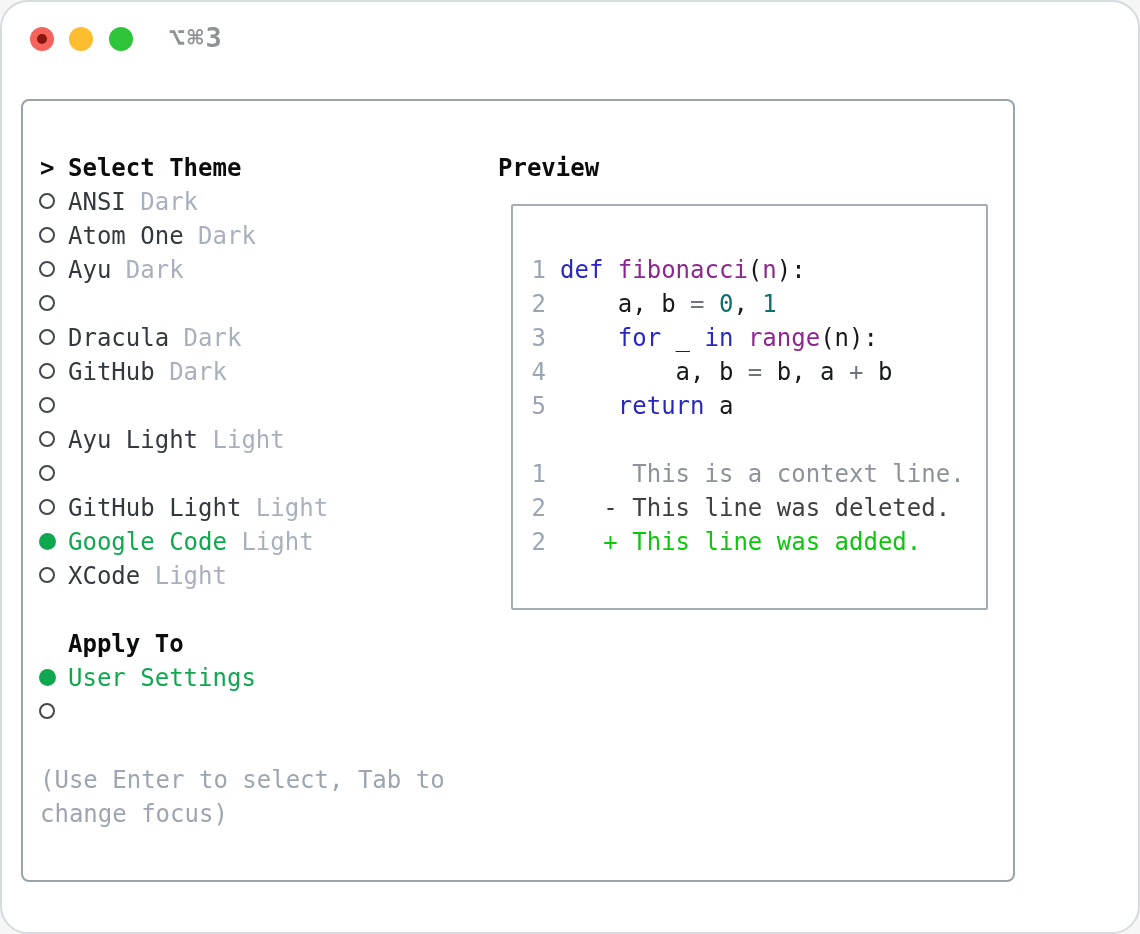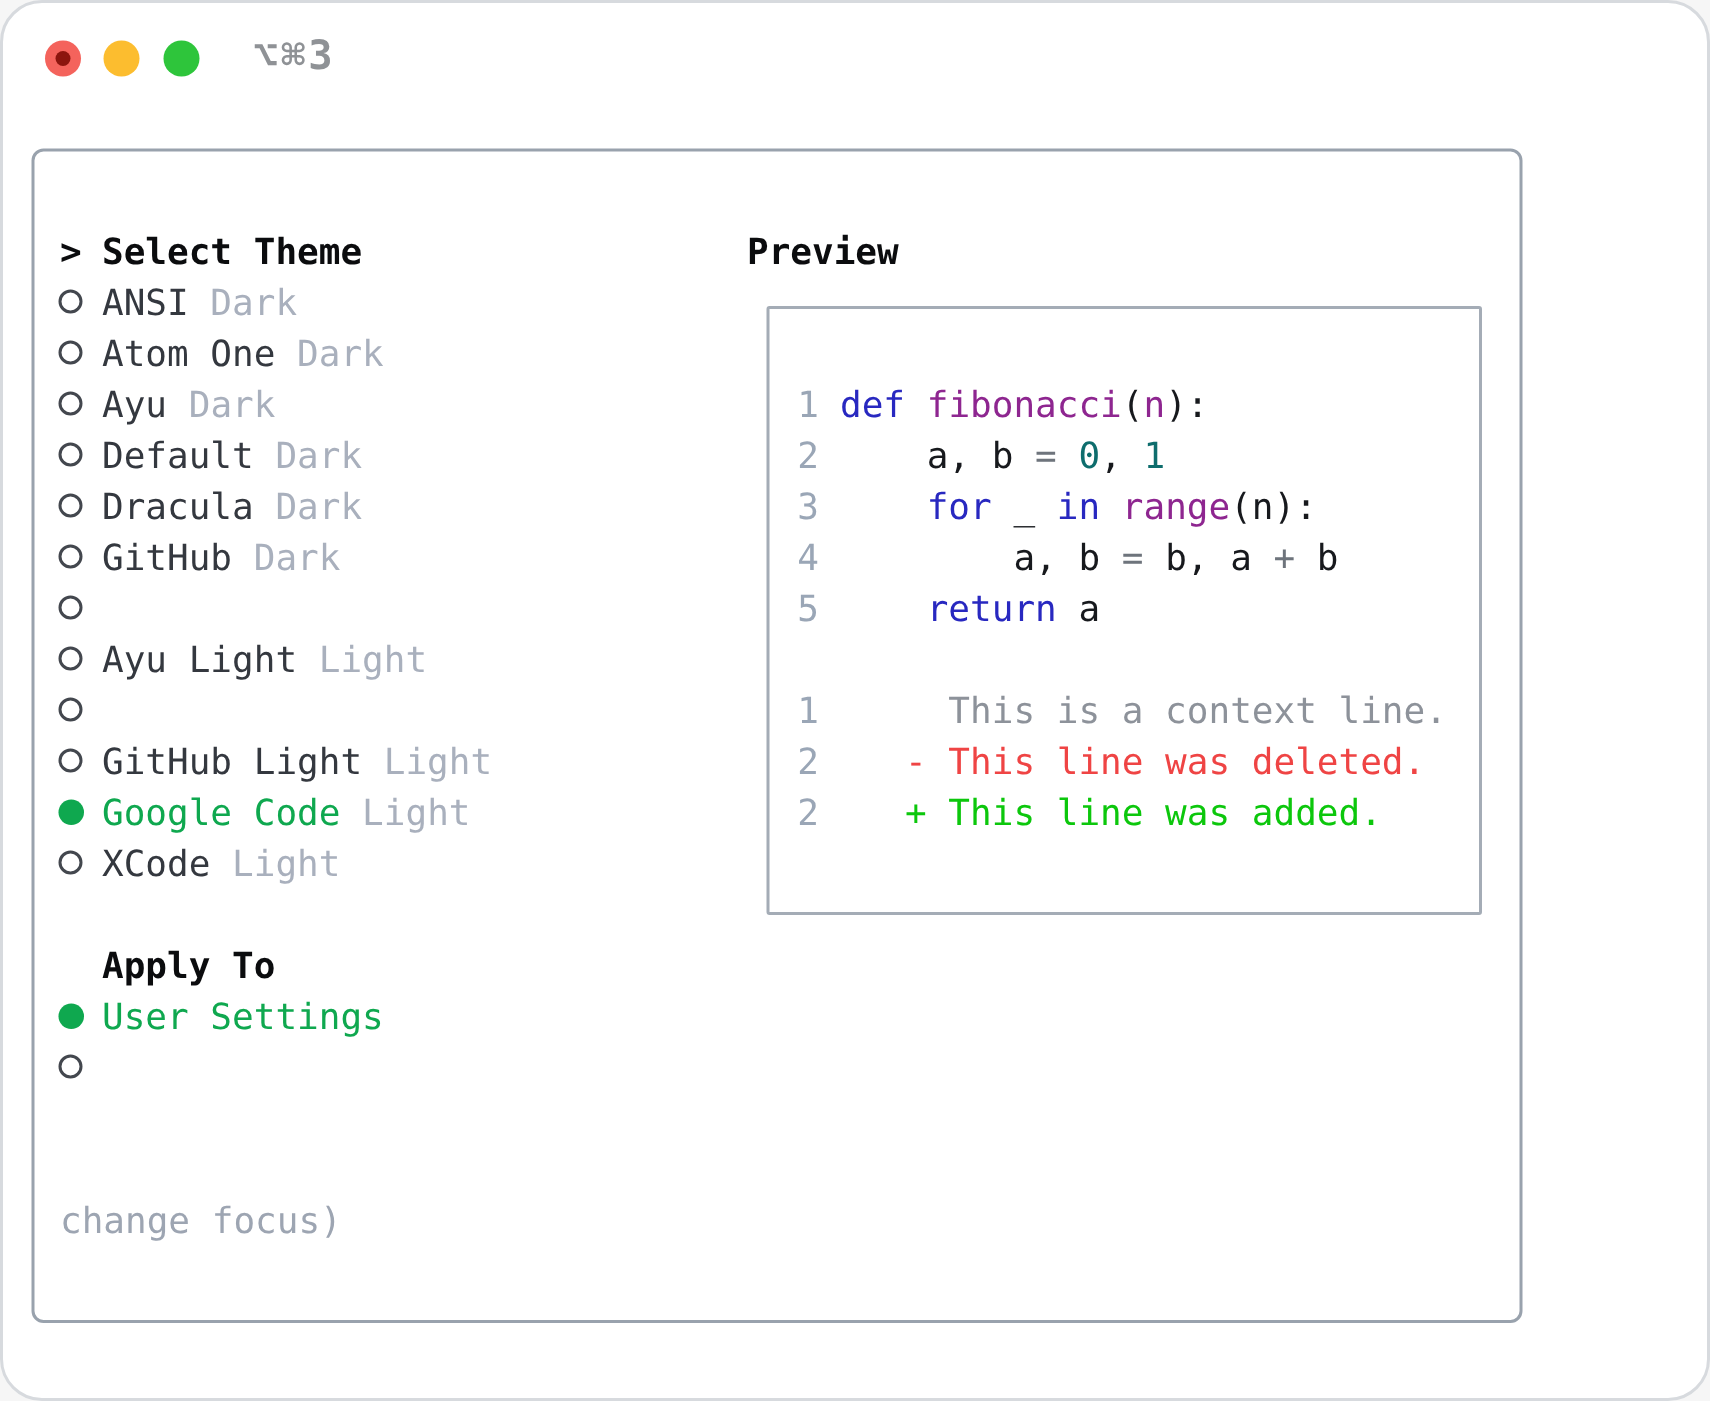--- a/index.html
+++ b/index.html
@@ -75,21 +75,20 @@
         <div class="row" style="top: 118px; padding-left: 12px;">
           <span class="bullet"></span>
           <span class="rowtext tname" style="color: rgb(52, 56, 63);">Atom One<span class="tvariant" style="white-space: pre;"> Dark</span></span>
         </div>
         <div class="row" style="top: 152px;">
           <span class="bullet"></span>
           <span class="rowtext tname" style="color: rgb(52, 56, 63);">Ayu<span class="tvariant" style="white-space: pre;"> Dark</span></span>
         </div>
         <div class="row" style="top: 186px;">
           <span class="bullet"></span>
-          <span class="rowtext tname" style="color: rgb(52, 56, 63);">Default<span class="tvariant" style="white-space: pre;"> Dark</span></span>
         </div>
         <div class="row" style="top: 220px;">
           <span class="bullet"></span>
           <span class="rowtext tname" style="color: rgb(52, 56, 63);">Dracula<span class="tvariant" style="white-space: pre;"> Dark</span></span>
         </div>
         <div class="row" style="top: 254px;">
           <span class="bullet"></span>
           <span class="rowtext tname" style="color: rgb(52, 56, 63);">GitHub<span class="tvariant" style="white-space: pre;"> Dark</span></span>
         </div>
         <div class="row" style="top: 288px;">
@@ -123,20 +122,23 @@
     <div id="apply-list">
         <div class="row" style="top: 560px;">
           <span class="bullet sel"></span>
           <span class="rowtext" style="color: rgb(15, 168, 79);">User Settings</span>
         </div>
         <div class="row" style="top: 594px;">
           <span class="bullet"></span>
         </div>
       </div>
 
+    <div class="row hint" style="top:662px">
+      <span class="rowtext" style="left:17px">(Use Enter to select, Tab to</span>
+    </div>
     <div class="row hint" style="top:696px">
       <span class="rowtext" style="left:17px">change focus)</span>
     </div>
 
     <div class="preview-title h">Preview</div>
 
     <div class="preview-box">
       <div id="preview-lines">
           <div class="pline" style="top: 47px;">
             <span class="plineno" style="color: rgb(154, 166, 182);">1</span>
@@ -161,21 +163,21 @@
           <div class="pline" style="top: 217px;">
             <span class="plineno" style="color: rgb(154, 166, 182);"></span>
             <span class="pcontent"></span>
           </div>
           <div class="pline" style="top: 251px;">
             <span class="plineno" style="color: rgb(154, 166, 182);">1</span>
             <span class="pcontent"><span style="color: rgb(141, 146, 154);">     This is a context line.</span></span>
           </div>
           <div class="pline" style="top: 285px;">
             <span class="plineno" style="color: rgb(154, 166, 182);">2</span>
-            <span class="pcontent"><span style="color: #ef4444;">   - This line was deleted.</span></span>
+            <span class="pcontent"><span style="color: #404040;">   - This line was deleted.</span></span>
           </div>
           <div class="pline" style="top: 319px;">
             <span class="plineno" style="color: rgb(154, 166, 182);">2</span>
             <span class="pcontent"><span style="color: rgb(12, 199, 12); text-align: right;">   + This line was added.</span></span>
           </div>
         </div>
     </div>
 
   </div>
 </div>

